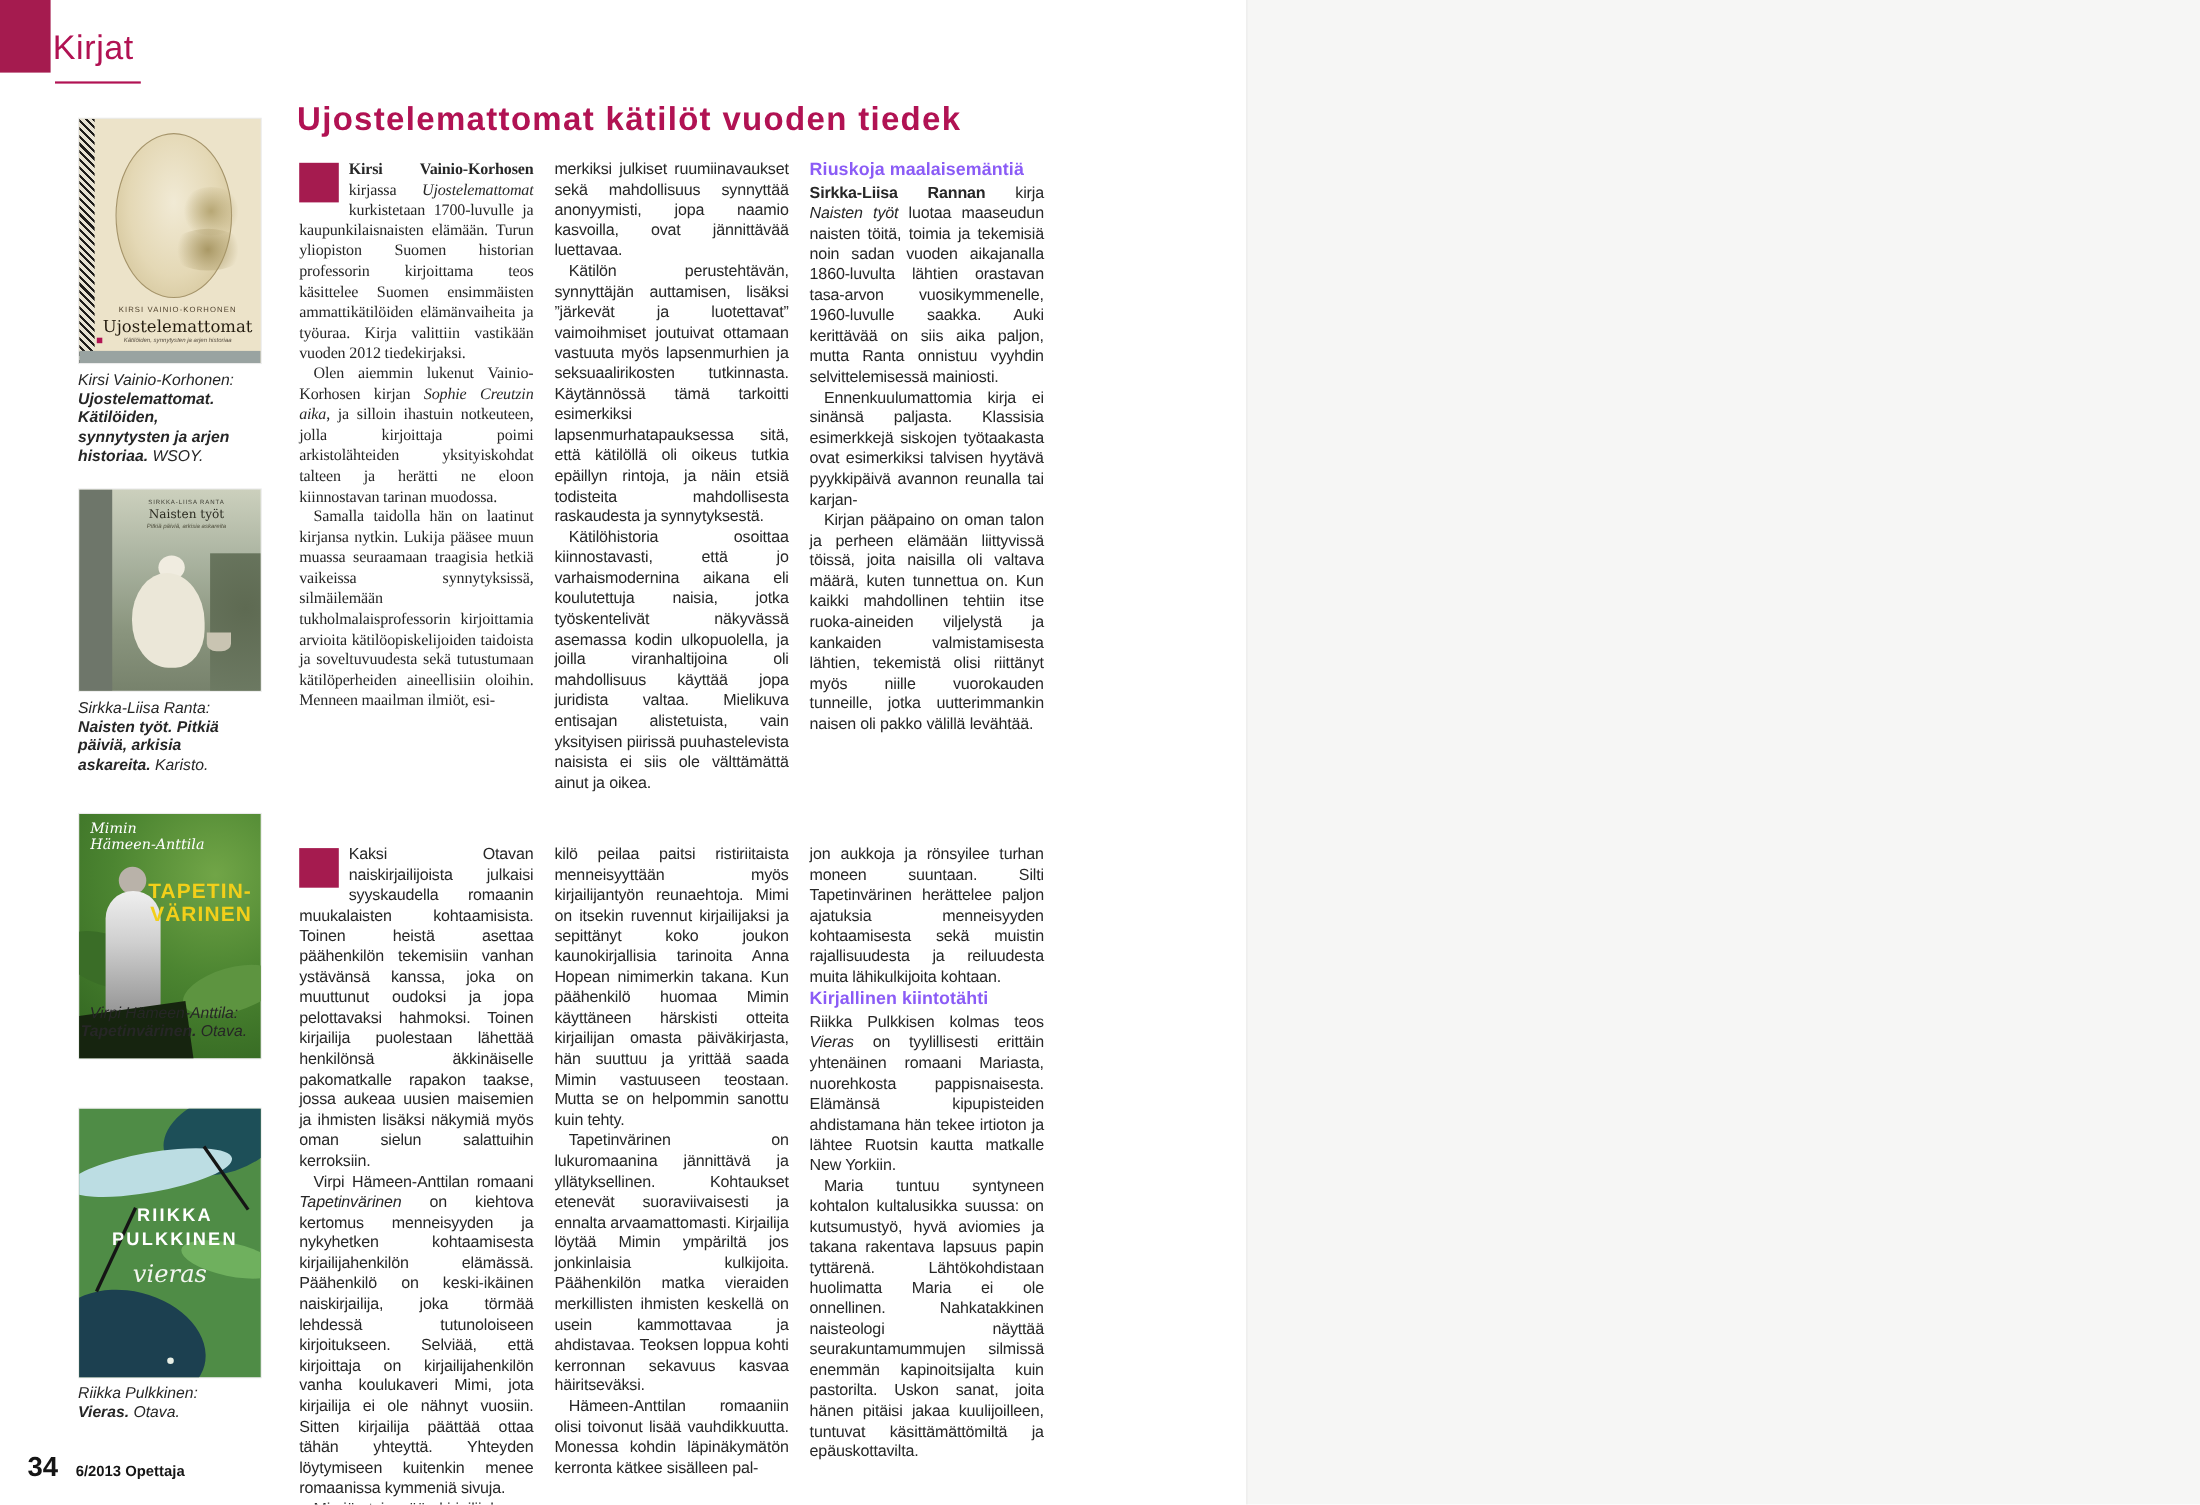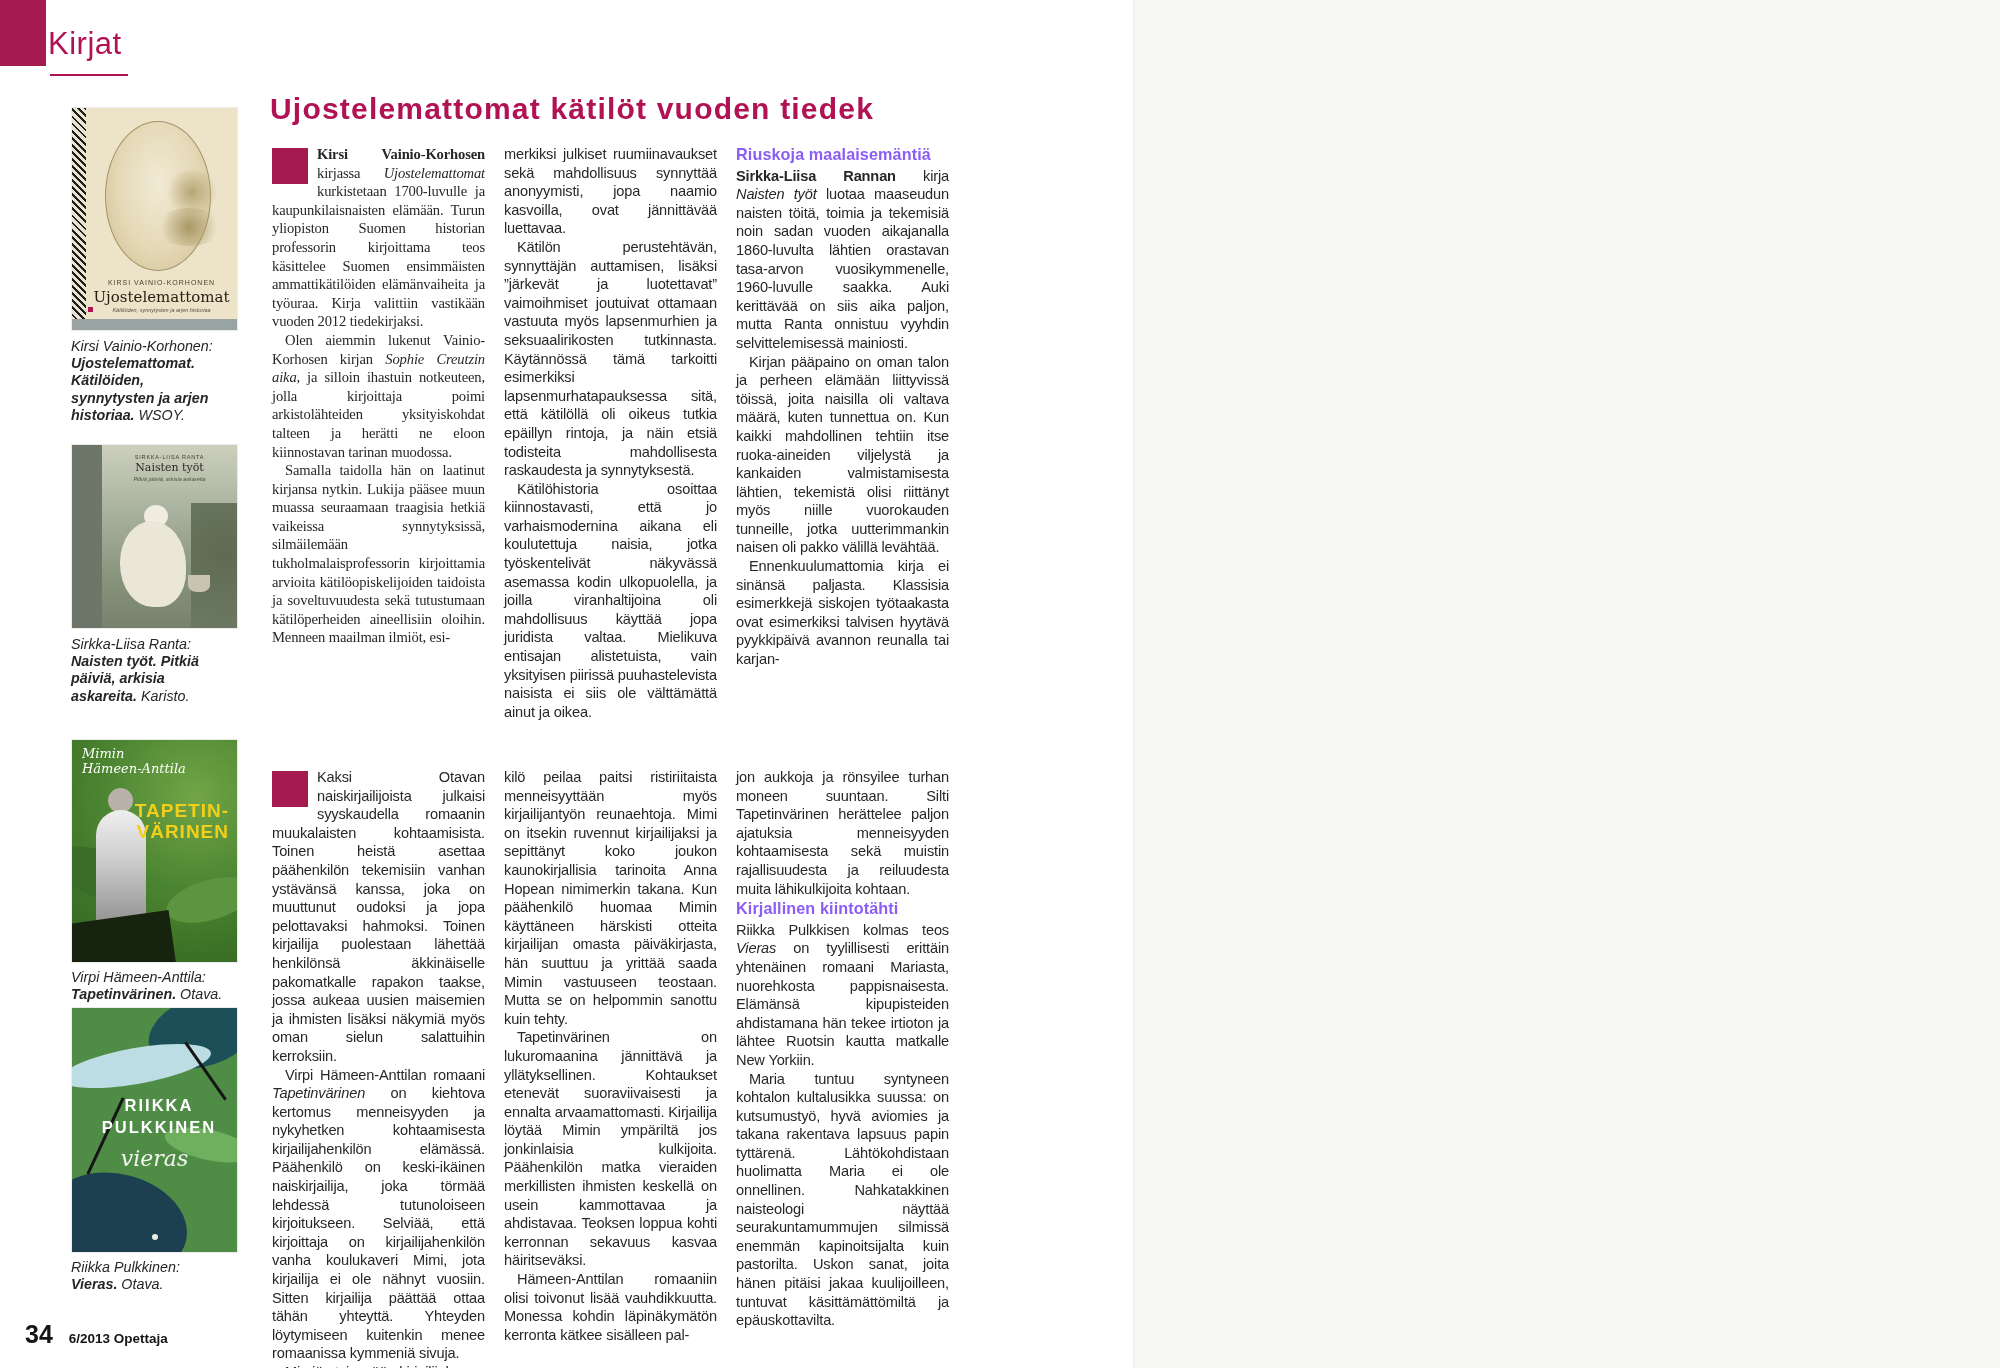--- a/index.html
+++ b/index.html
@@ -25,21 +25,21 @@
   .col p.subhead{font-weight:700;font-size:16.2px;letter-spacing:.1px;color:#8b5cf6;
        text-indent:0;text-align:left;margin:0 0 3px 0;}
   .col p.subhead.spaced{margin-top:1px;}
   .b{font-weight:700;} .i{font-style:italic;}
   .dropcap{float:left;width:36px;height:36px;background:#a51b4f;margin:3px 9px 2px 0;}
   #a1c1{left:272px;top:145px;font-family:Liberation Serif, serif;} #a1c2{left:504px;top:145px;} #a1c3{left:736px;top:145px;}
   #a2c1{left:272px;top:768px;} #a2c2{left:504px;top:768px;} #a2c3{left:736px;top:768px;}
   
   .caption{position:absolute;left:70px;width:158px;font-size:14.3px;line-height:17.2px;color:#262626;}
   .caption p.cap{margin:1px;font-style:italic;}
-  #cap1{top:337px;} #cap2{top:635px;} #cap3{top:968px;} #cap4{top:1258px;}
+  #cap1{top:337px;} #cap2{top:635px;} #cap3{top:912px;text-align:center;} #cap4{top:1258px;}
   
   .cover{position:absolute;left:72px;width:165px;overflow:hidden;box-shadow:0 0 0 1px rgba(0,0,0,.08);}
   .abs{position:absolute;}
   
   #cover1{top:108px;height:222px;background:#ece3c9;}
   .c1-hatch{left:0;top:0;width:14px;height:222px;
       background:repeating-linear-gradient(45deg,#1f1d1a 0 2px,#e7e2d2 2px 5px);}
   .c1-oval{left:33px;top:13px;width:104px;height:148px;border-radius:50%;
       background:radial-gradient(ellipse at 50% 42%,#f1ead5 0%,#e4d8b5 55%,#ccbc8e 100%);
       border:1px solid #a5946a;}
@@ -200,22 +200,22 @@
       <p class="para"><span>Samalla taidolla hän on laatinut kirjansa nytkin. Lukija pääsee muun muassa seuraamaan traagisia hetkiä vaikeissa synnytyksissä, silmäilemään tukholmalaisprofessorin kirjoittamia arvioita kätilöopiskelijoiden taidoista ja soveltuvuudesta sekä tutustumaan kätilöperheiden aineellisiin oloihin. Menneen maailman ilmiöt, esi-</span></p>
     </div>
   <div class="col" id="a1c2">
       <p class="para first"><span>merkiksi julkiset ruumiinavaukset sekä mahdollisuus synnyttää anonyymisti, jopa naamio kasvoilla, ovat jännittävää luettavaa.</span></p>
       <p class="para"><span>Kätilön perustehtävän, synnyttäjän auttamisen, lisäksi ”järkevät ja luotettavat” vaimoihmiset joutuivat ottamaan vastuuta myös lapsenmurhien ja seksuaalirikosten tutkinnasta. Käytännössä tämä tarkoitti esimerkiksi lapsenmurhatapauksessa sitä, että kätilöllä oli oikeus tutkia epäillyn rintoja, ja näin etsiä todisteita mahdollisesta raskaudesta ja synnytyksestä.</span></p>
       <p class="para"><span>Kätilöhistoria osoittaa kiinnostavasti, että jo varhaismodernina aikana eli koulutettuja naisia, jotka työskentelivät näkyvässä asemassa kodin ulkopuolella, ja joilla viranhaltijoina oli mahdollisuus käyttää jopa juridista valtaa. Mielikuva entisajan alistetuista, vain yksityisen piirissä puuhastelevista naisista ei siis ole välttämättä ainut ja oikea.</span></p>
     </div>
   <div class="col" id="a1c3">
       <p class="subhead"><span>Riuskoja maalaisemäntiä</span></p>
       <p class="para first"><span class="b">Sirkka-Liisa Rannan</span><span> kirja </span><span class="i">Naisten työt</span><span> luotaa maaseudun naisten töitä, toimia ja tekemisiä noin sadan vuoden aikajanalla 1860-luvulta lähtien orastavan tasa-arvon vuosikymmenelle, 1960-luvulle saakka. Auki kerittävää on siis aika paljon, mutta Ranta onnistuu vyyhdin selvittelemisessä mainiosti.</span></p>
+      <p class="para"><span>Ennenkuulumattomia kirja ei sinänsä paljasta. Klassisia esimerkkejä siskojen työtaakasta ovat esimerkiksi talvisen hyytävä pyykkipäivä avannon reunalla tai karjan-</span></p>
       <p class="para"><span>Kirjan pääpaino on oman talon ja perheen elämään liittyvissä töissä, joita naisilla oli valtava määrä, kuten tunnettua on. Kun kaikki mahdollinen tehtiin itse ruoka-aineiden viljelystä ja kankaiden valmistamisesta lähtien, tekemistä olisi riittänyt myös niille vuorokauden tunneille, jotka uutterimmankin naisen oli pakko välillä levähtää.</span></p>
-      <p class="para"><span>Ennenkuulumattomia kirja ei sinänsä paljasta. Klassisia esimerkkejä siskojen työtaakasta ovat esimerkiksi talvisen hyytävä pyykkipäivä avannon reunalla tai karjan-</span></p>
     </div>
 
   <div class="col" id="a2c1">
       <p class="para first"><span class="dropcap"></span><span>Kaksi Otavan naiskirjailijoista julkaisi syyskaudella romaanin muukalaisten kohtaamisista. Toinen heistä asettaa päähenkilön tekemisiin vanhan ystävänsä kanssa, joka on muuttunut oudoksi ja jopa pelottavaksi hahmoksi. Toinen kirjailija puolestaan lähettää henkilönsä äkkinäiselle pakomatkalle rapakon taakse, jossa aukeaa uusien maisemien ja ihmisten lisäksi näkymiä myös oman sielun salattuihin kerroksiin.</span></p>
       <p class="para"><span>Virpi Hämeen-Anttilan romaani </span><span class="i">Tapetinvärinen</span><span> on kiehtova kertomus menneisyyden ja nykyhetken kohtaamisesta kirjailijahenkilön elämässä. Päähenkilö on keski-ikäinen naiskirjailija, joka törmää lehdessä tutunoloiseen kirjoitukseen. Selviää, että kirjoittaja on kirjailijahenkilön vanha koulukaveri Mimi, jota kirjailija ei ole nähnyt vuosiin. Sitten kirjailija päättää ottaa tähän yhteyttä. Yhteyden löytymiseen kuitenkin menee romaanissa kymmeniä sivuja.</span></p>
       <p class="para"><span>Mimiä etsiessään kirjailijahen-</span></p>
     </div>
   <div class="col" id="a2c2">
       <p class="para first"><span>kilö peilaa paitsi ristiriitaista menneisyyttään myös kirjailijantyön reunaehtoja. Mimi on itsekin ruvennut kirjailijaksi ja sepittänyt koko joukon kaunokirjallisia tarinoita Anna Hopean nimimerkin takana. Kun päähenkilö huomaa Mimin käyttäneen härskisti otteita kirjailijan omasta päiväkirjasta, hän suuttuu ja yrittää saada Mimin vastuuseen teostaan. Mutta se on helpommin sanottu kuin tehty.</span></p>
       <p class="para"><span>Tapetinvärinen on lukuromaanina jännittävä ja yllätyksellinen. Kohtaukset etenevät suoraviivaisesti ja ennalta arvaamattomasti. Kirjailija löytää Mimin ympäriltä jos jonkinlaisia kulkijoita. Päähenkilön matka vieraiden merkillisten ihmisten keskellä on usein kammottavaa ja ahdistavaa. Teoksen loppua kohti kerronnan sekavuus kasvaa häiritseväksi.</span></p>

